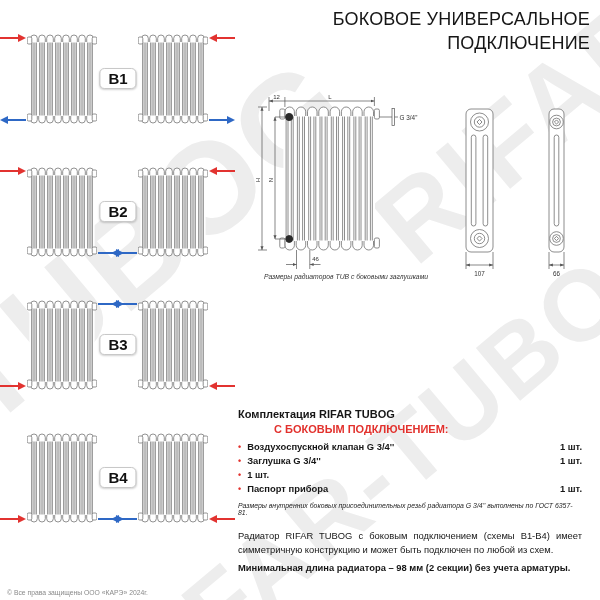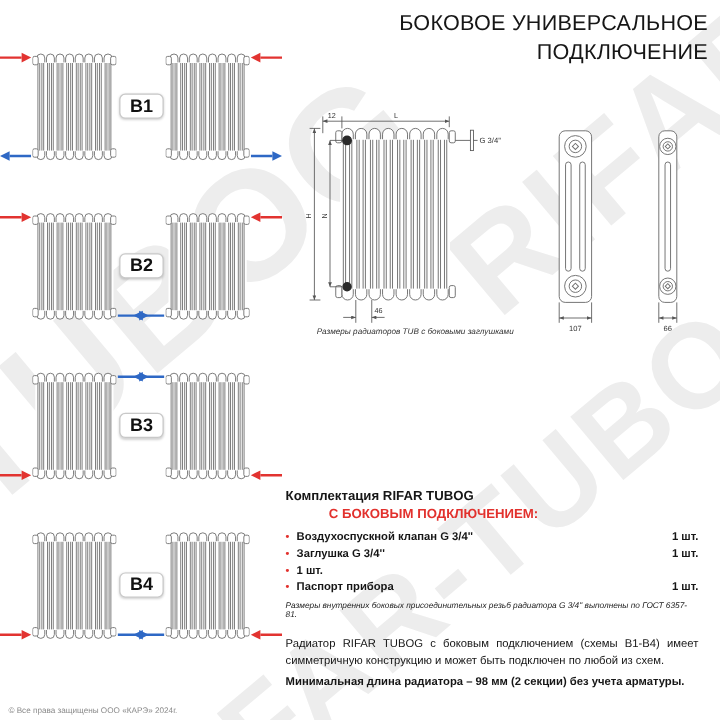--- a/index.html
+++ b/index.html
@@ -13,21 +13,21 @@
   .wm2{font-size:100px;left:80px;top:650px;transform:rotate(-40deg);}
   .wm3{font-size:110px;left:350px;top:190px;transform:rotate(-40deg);}
 
   .content{position:absolute;inset:0;z-index:1;}
 
   
   .title{position:absolute;top:7px;right:10px;text-align:right;font-size:18px;line-height:1.35;
          font-weight:400;color:#161616;white-space:pre-line;letter-spacing:.2px;}
 
   
-  .schemes{position:absolute;left:0;top:39px;width:236px;}
+  .schemes{position:absolute;left:0;top:29px;width:236px;}
   .scheme-row{position:relative;width:236px;height:100px;margin-bottom:33px;}
   .rad{position:absolute;top:0;width:70px;height:100px;}
   .rad-l{left:27px;} .rad-r{left:138px;}
   .radsvg rect,.radsvg line{stroke:#6e6e6e;stroke-width:.75;fill:#fff;}
   .radsvg line{fill:none;}
   .scheme-label{position:absolute;left:50%;top:39px;transform:translateX(-50%);
       background:#fff;border:1px solid #c8c8c8;border-radius:5px;box-shadow:0 1px 2px rgba(0,0,0,.18);
       font-weight:700;font-size:15px;color:#111;padding:1px 8px;line-height:17px;}
   .arrow{position:absolute;width:26px;height:10px;line-height:0;}
   .a-top{top:4px;} .a-bot{bottom:4px;} .h-left{left:-27px;} .h-right{right:-27px;}

